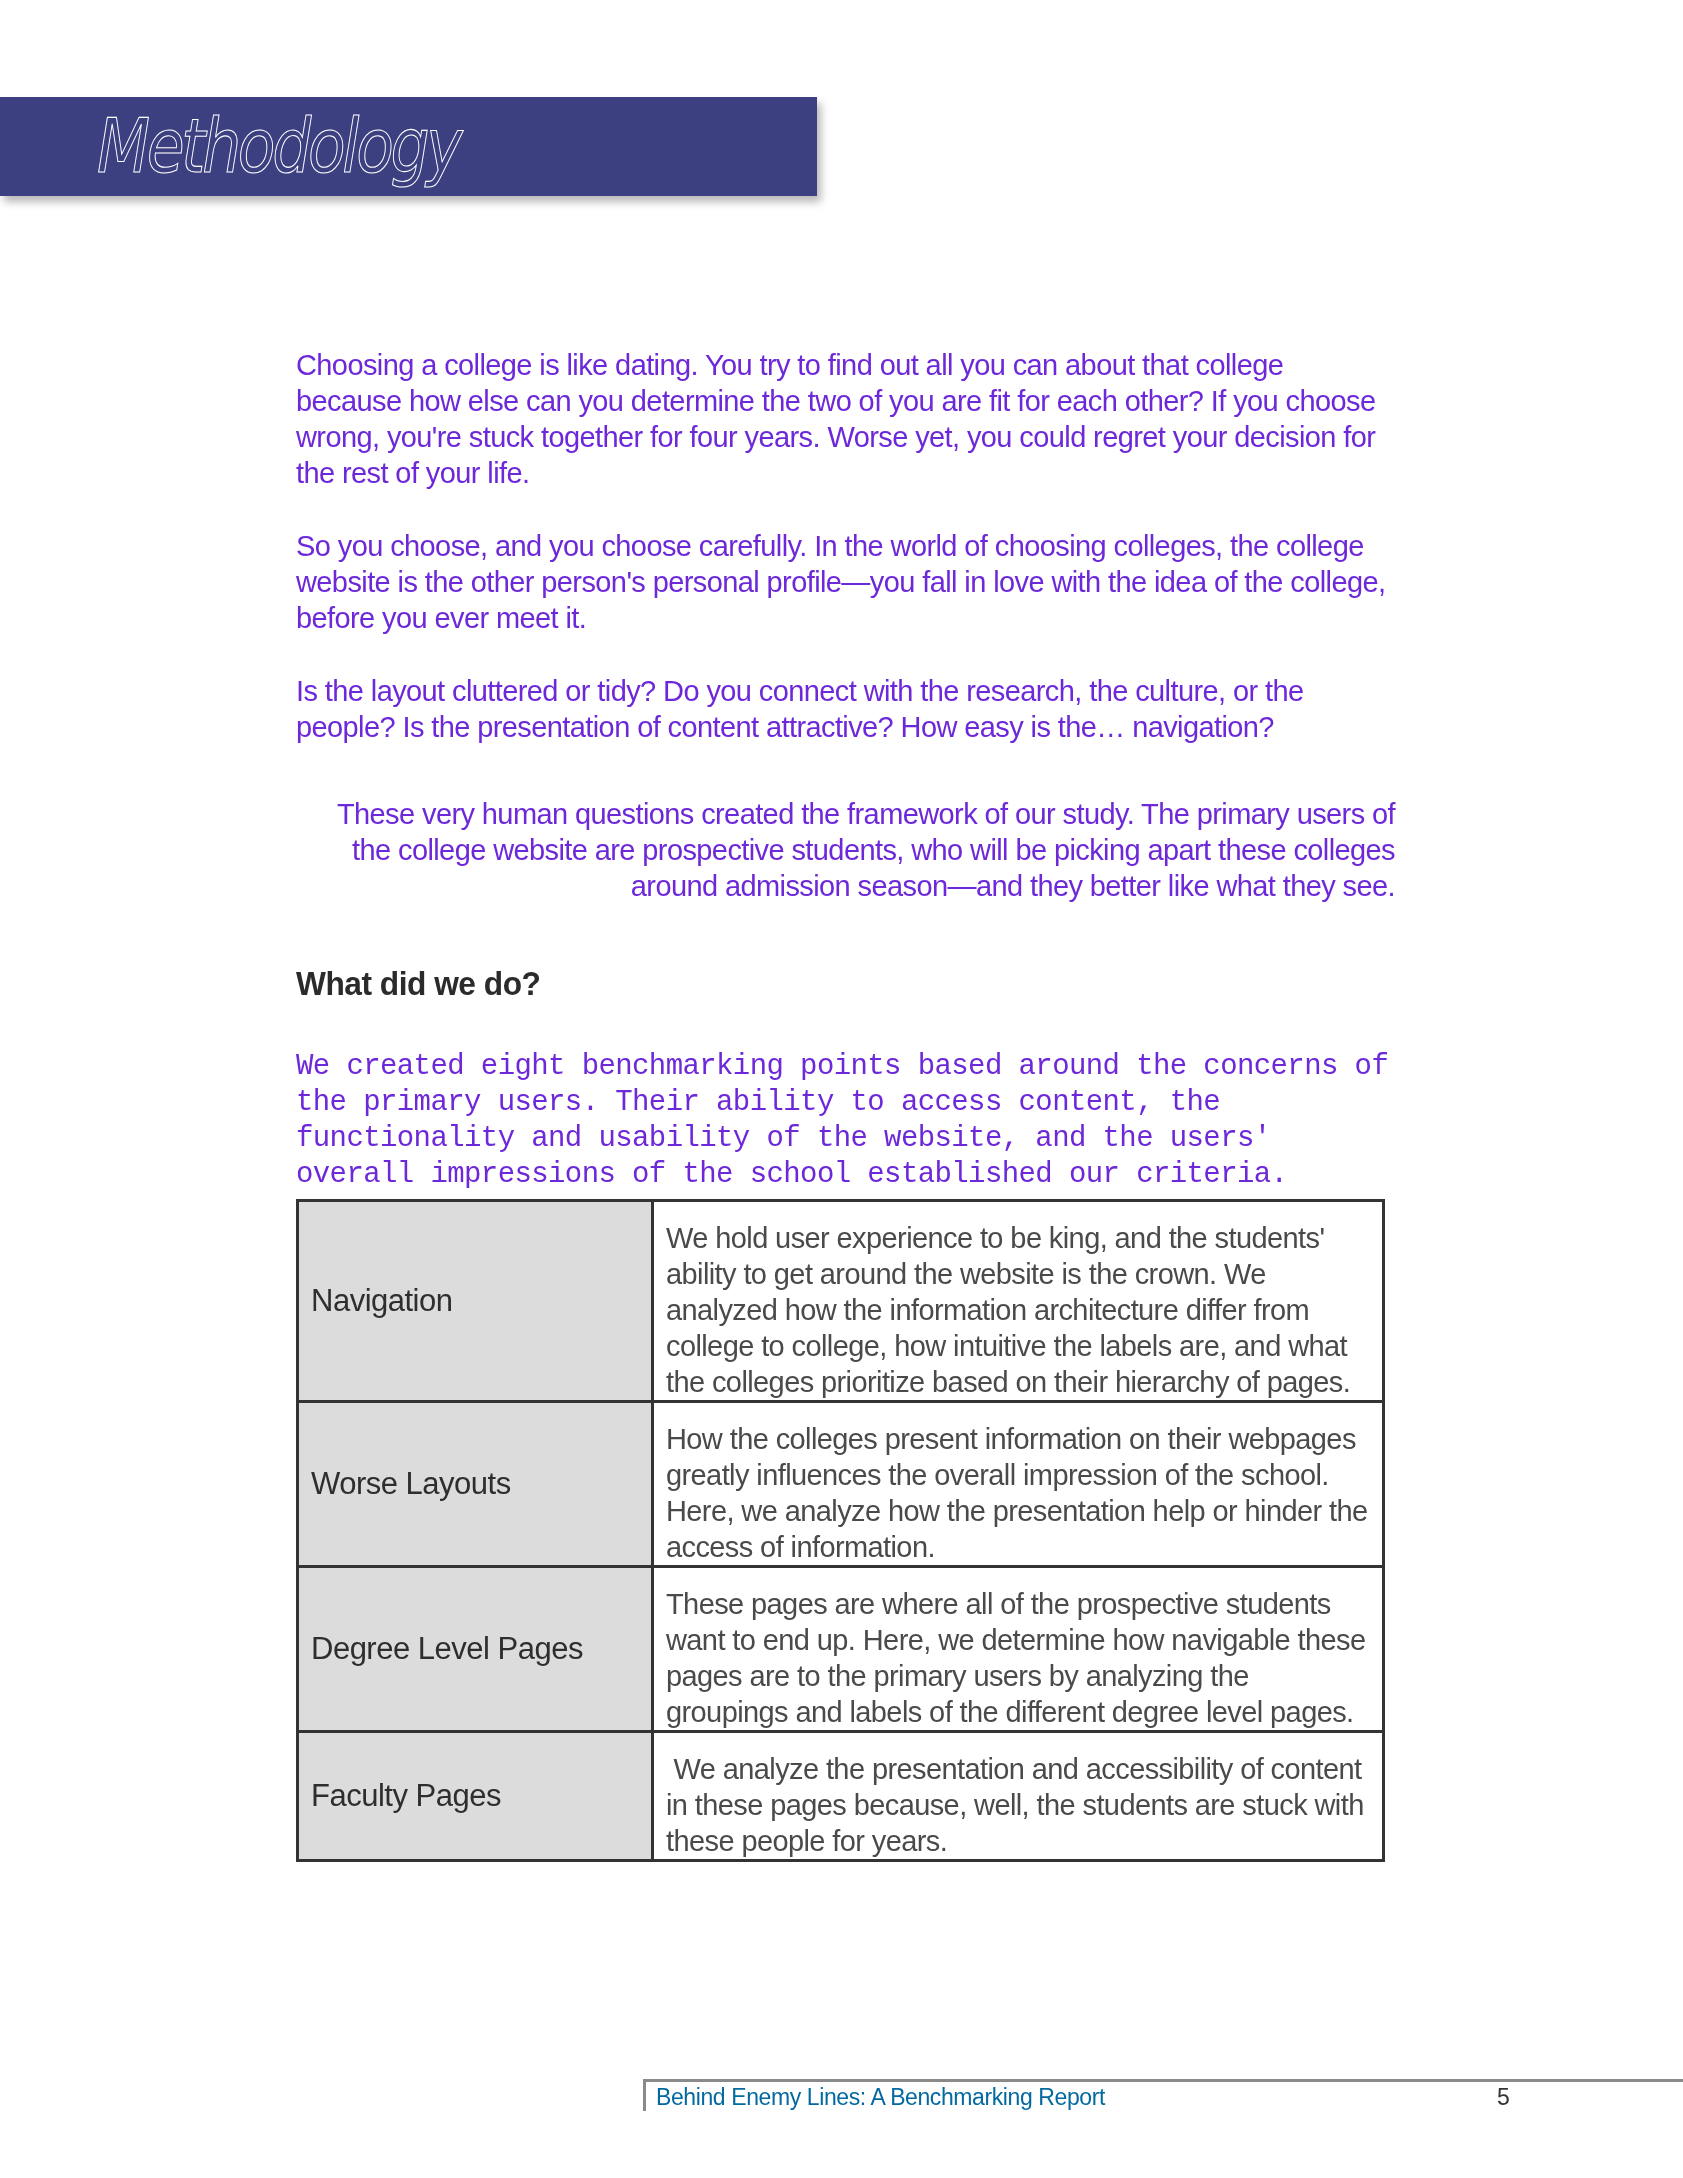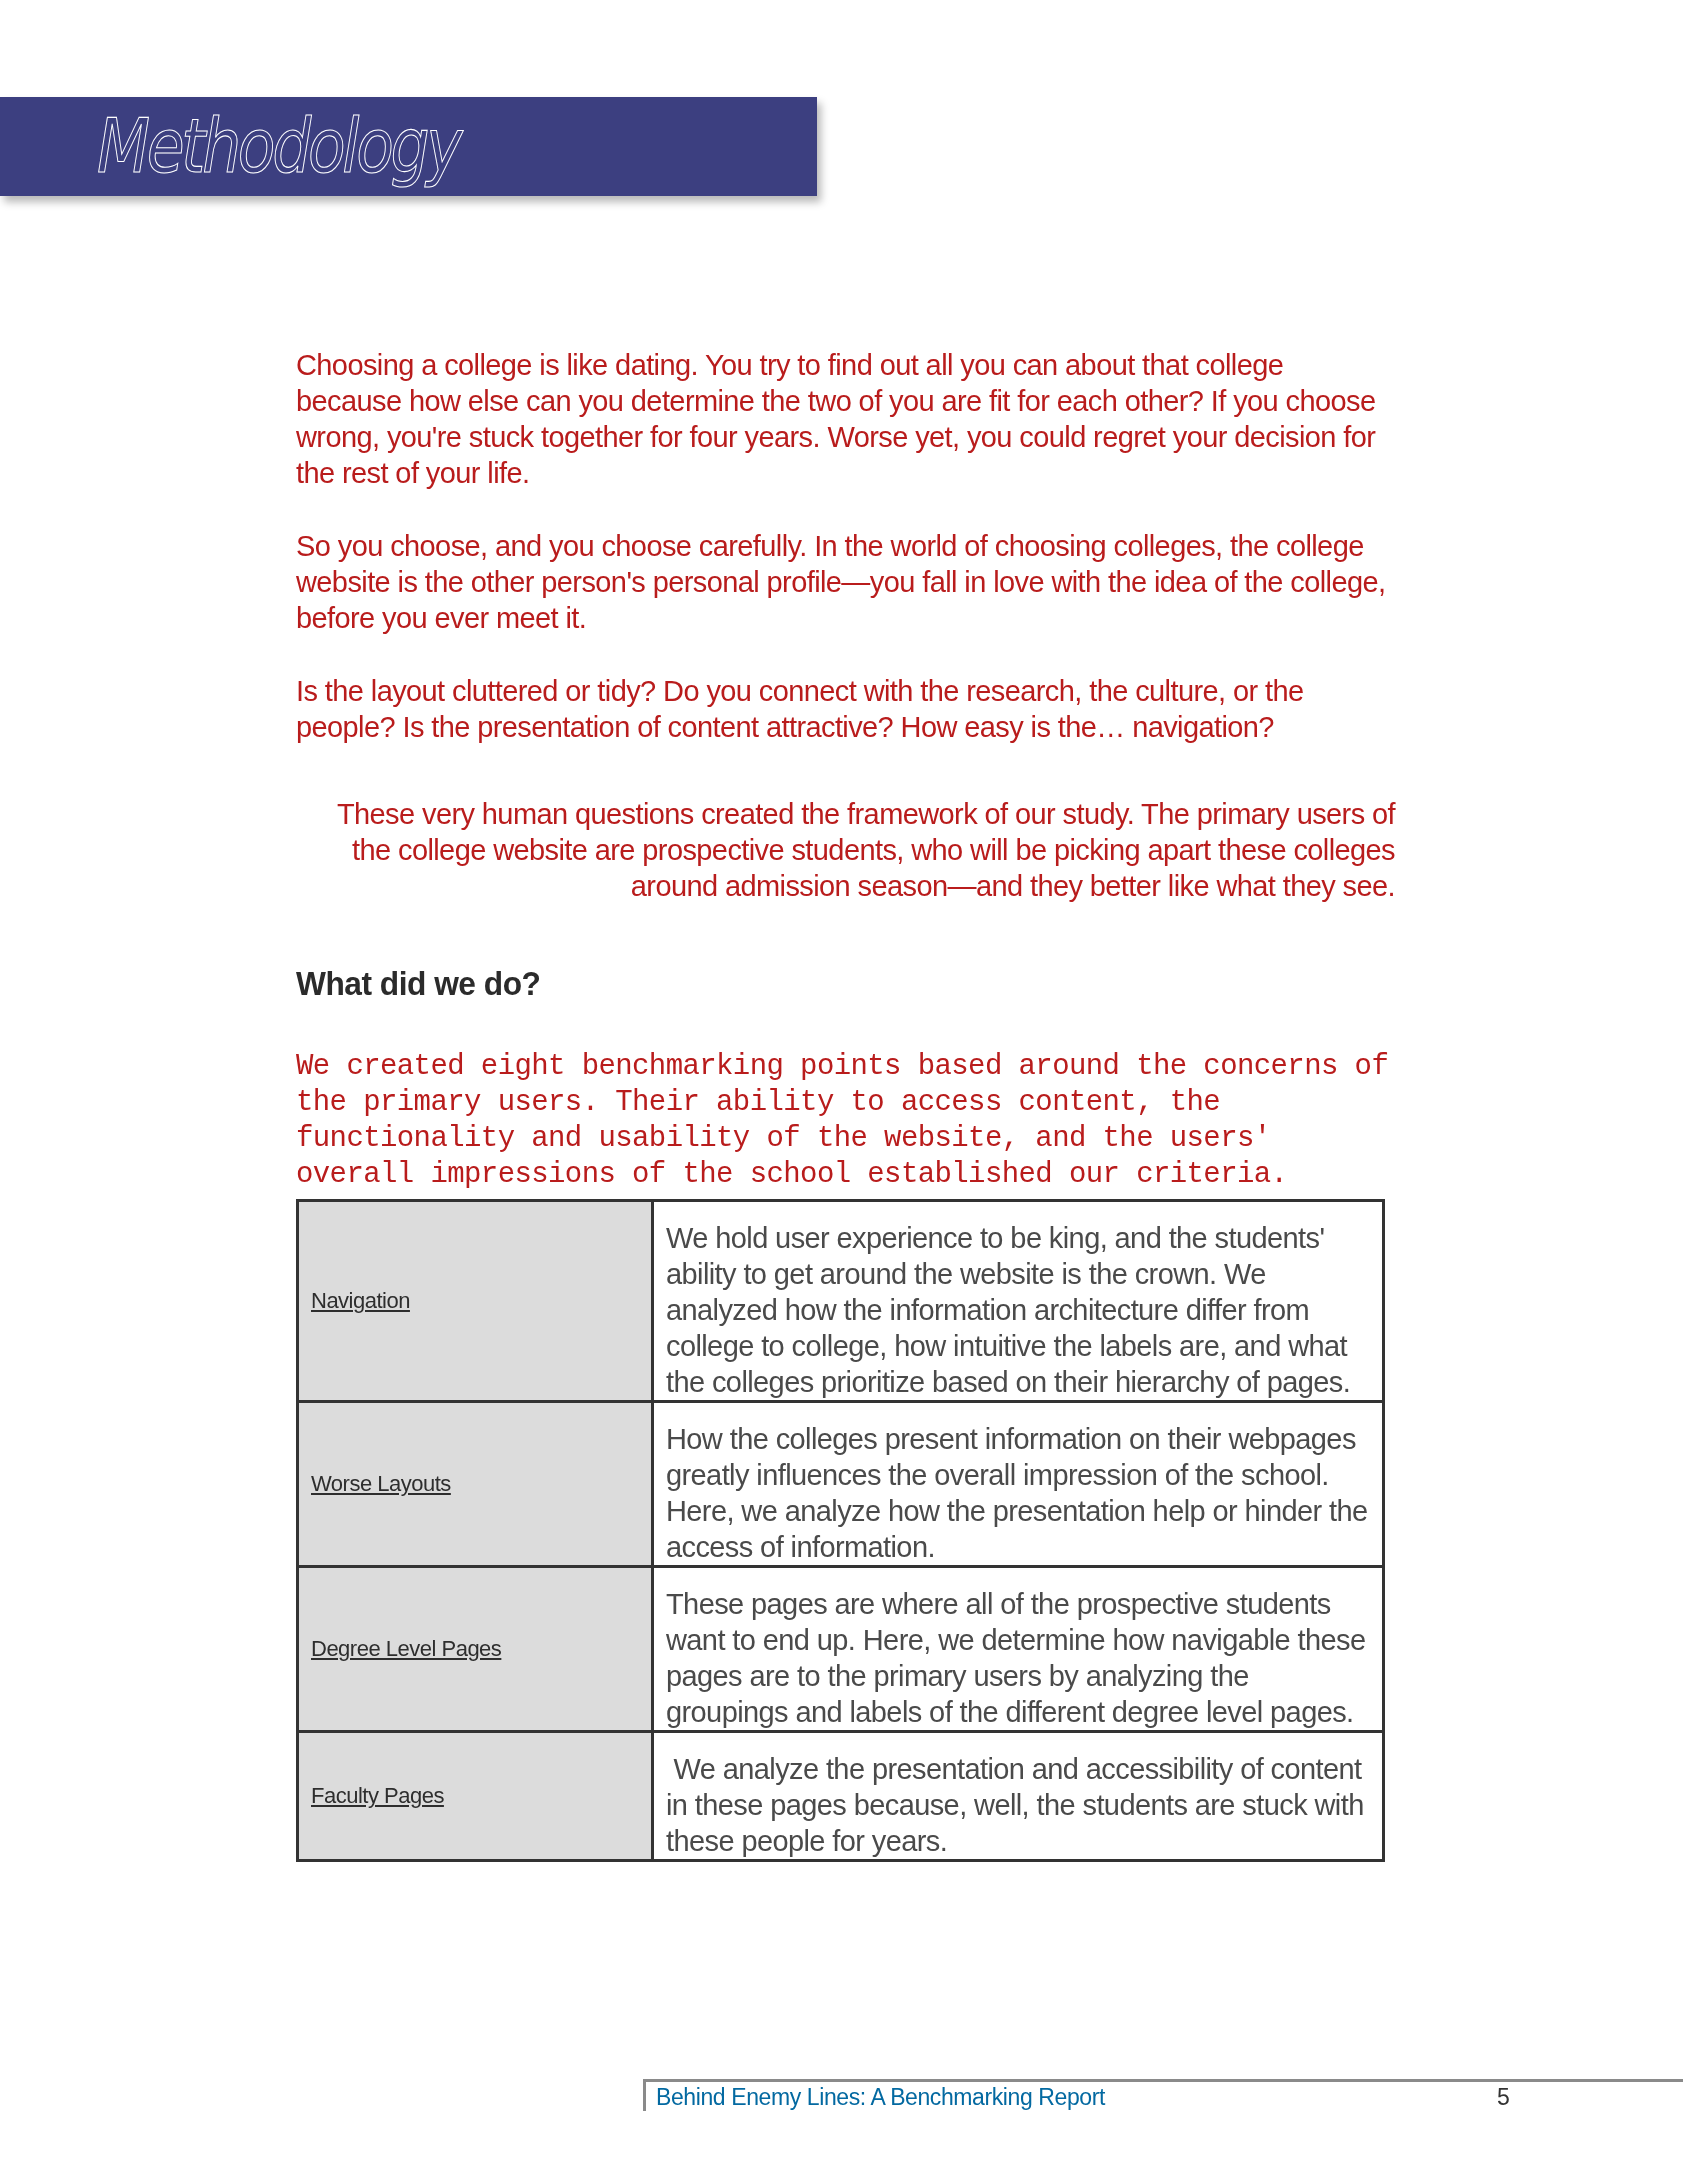--- a/index.html
+++ b/index.html
@@ -16,21 +16,21 @@
       font-weight: 200; font-style: italic;
       font-size: 75px; letter-spacing: -4px;
       color: transparent;
       -webkit-text-stroke: 1.1px #ffffff;
       transform: scaleX(0.82); transform-origin: left center;
       white-space: nowrap;
     }
     .para {
       position: absolute; left: 296px; width: 1099px;
       font-family: "Liberation Sans", sans-serif;
-      font-size: 29px; line-height: 36px; color: #b91c1c;
+      font-size: 29px; line-height: 36px; color: #6d28d9;
       letter-spacing: -0.6px; font-weight: 300;
       margin: 0;
     }
     #p1 { top: 347px; }
     #p2 { top: 528px; }
     #p3 { top: 673px; }
     #p4 { top: 796px; text-align: right; }
 
     .heading {
       position: absolute; left: 296px; top: 962px;
@@ -46,23 +46,22 @@
       border-collapse: collapse; table-layout: fixed;
       width: 1089px;
     }
     .table td {
       border: 3px solid #333333;
       font-family: "Liberation Sans", sans-serif;
       vertical-align: middle; padding: 0;
     }
     .table td.label {
       width: 340px; background: #dcdcdc;
-      font-size: 22px; color: #2e2e2e; padding-left: 12px;
+      font-size: 31px; color: #2e2e2e; padding-left: 12px;
       letter-spacing: -0.5px;
-      text-decoration: underline;
     }
     .table td.desc {
       background: #ffffff;
       font-size: 29px; line-height: 36px; color: #4a4a4a;
       padding: 18px 8px 0 12px; letter-spacing: -0.6px;
     }
     .row1 { height: 197px; }
     .row2 { height: 163px; }
     .row3 { height: 165px; }
     .row4 { height: 124px; }

